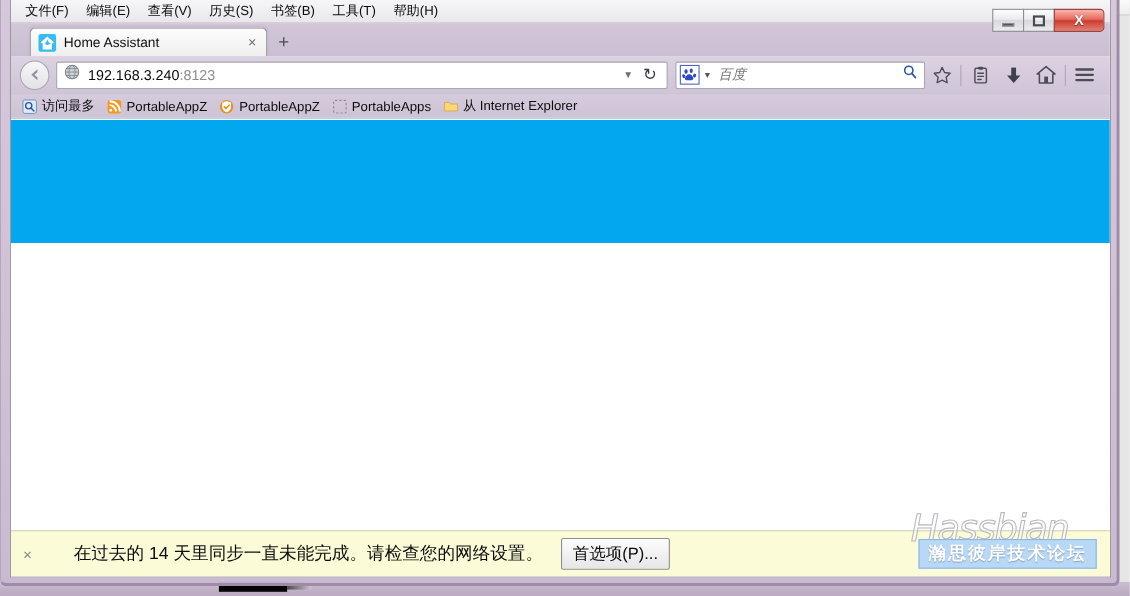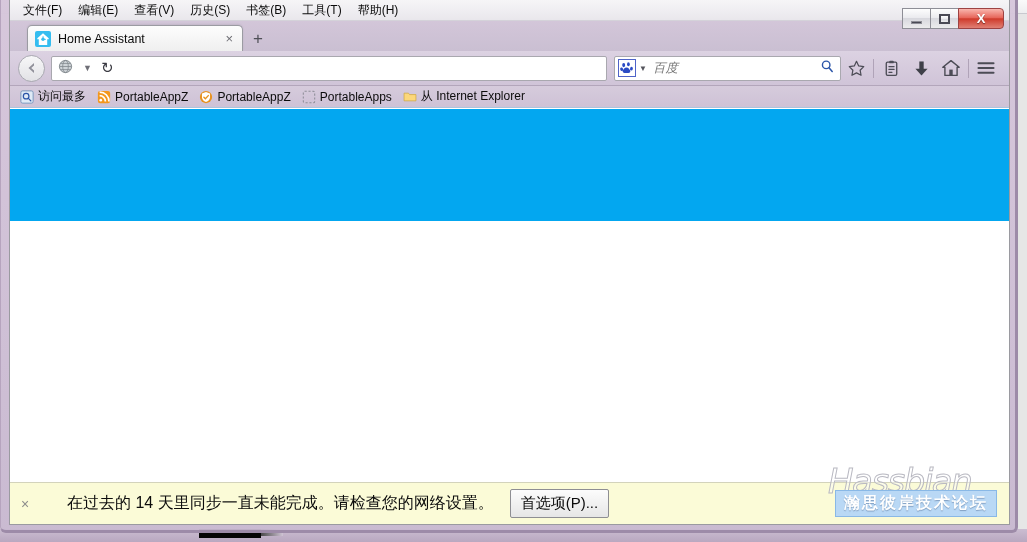--- a/index.html
+++ b/index.html
@@ -390,20 +390,21 @@
         </div>
 
         <div id="urlbar">
           <span id="url-globe">
             <svg width="15" height="15" viewBox="0 0 16 16" aria-hidden="true">
               <circle cx="8" cy="8" r="6.5" fill="#cfd4d8" stroke="#7d848a" stroke-width="1"></circle>
               <ellipse cx="8" cy="8" rx="3" ry="6.5" fill="none" stroke="#7d848a" stroke-width=".8"></ellipse>
               <path d="M1.6 8h12.8M2.8 4.7h10.4M2.8 11.3h10.4" stroke="#7d848a" stroke-width=".8" fill="none"></path>
             </svg>
           </span>
+          <span id="url-text"><span>192.168.3.240</span><span class="port">:8123</span></span>
           <span id="url-dropdown">▼</span>
           <span id="reload-btn">↻</span>
         </div>
 
         <div id="searchbar">
           <span id="search-engine">
             <svg width="14" height="14" viewBox="0 0 16 16" aria-hidden="true">
               <ellipse cx="4.2" cy="4.6" rx="1.7" ry="2.4" fill="#2b4bc4"></ellipse>
               <ellipse cx="9.6" cy="3.8" rx="1.6" ry="2.3" fill="#2b4bc4"></ellipse>
               <ellipse cx="1.9" cy="9.4" rx="1.6" ry="2.1" transform="rotate(-18 1.9 9.4)" fill="#2b4bc4"></ellipse>

